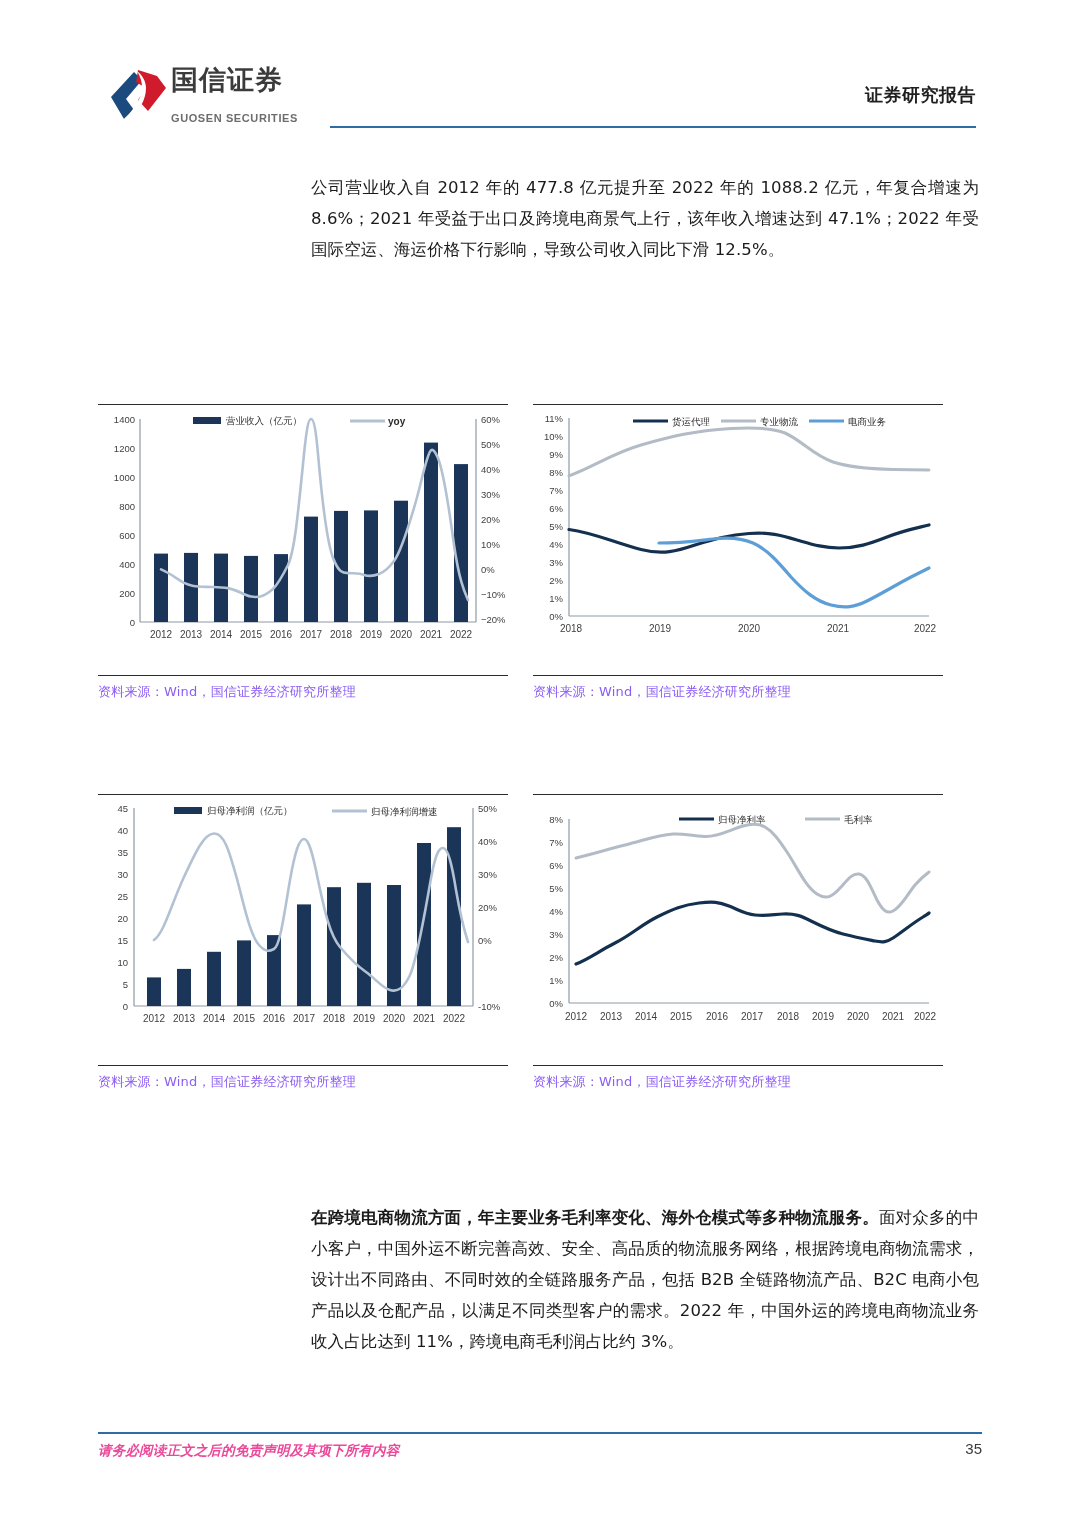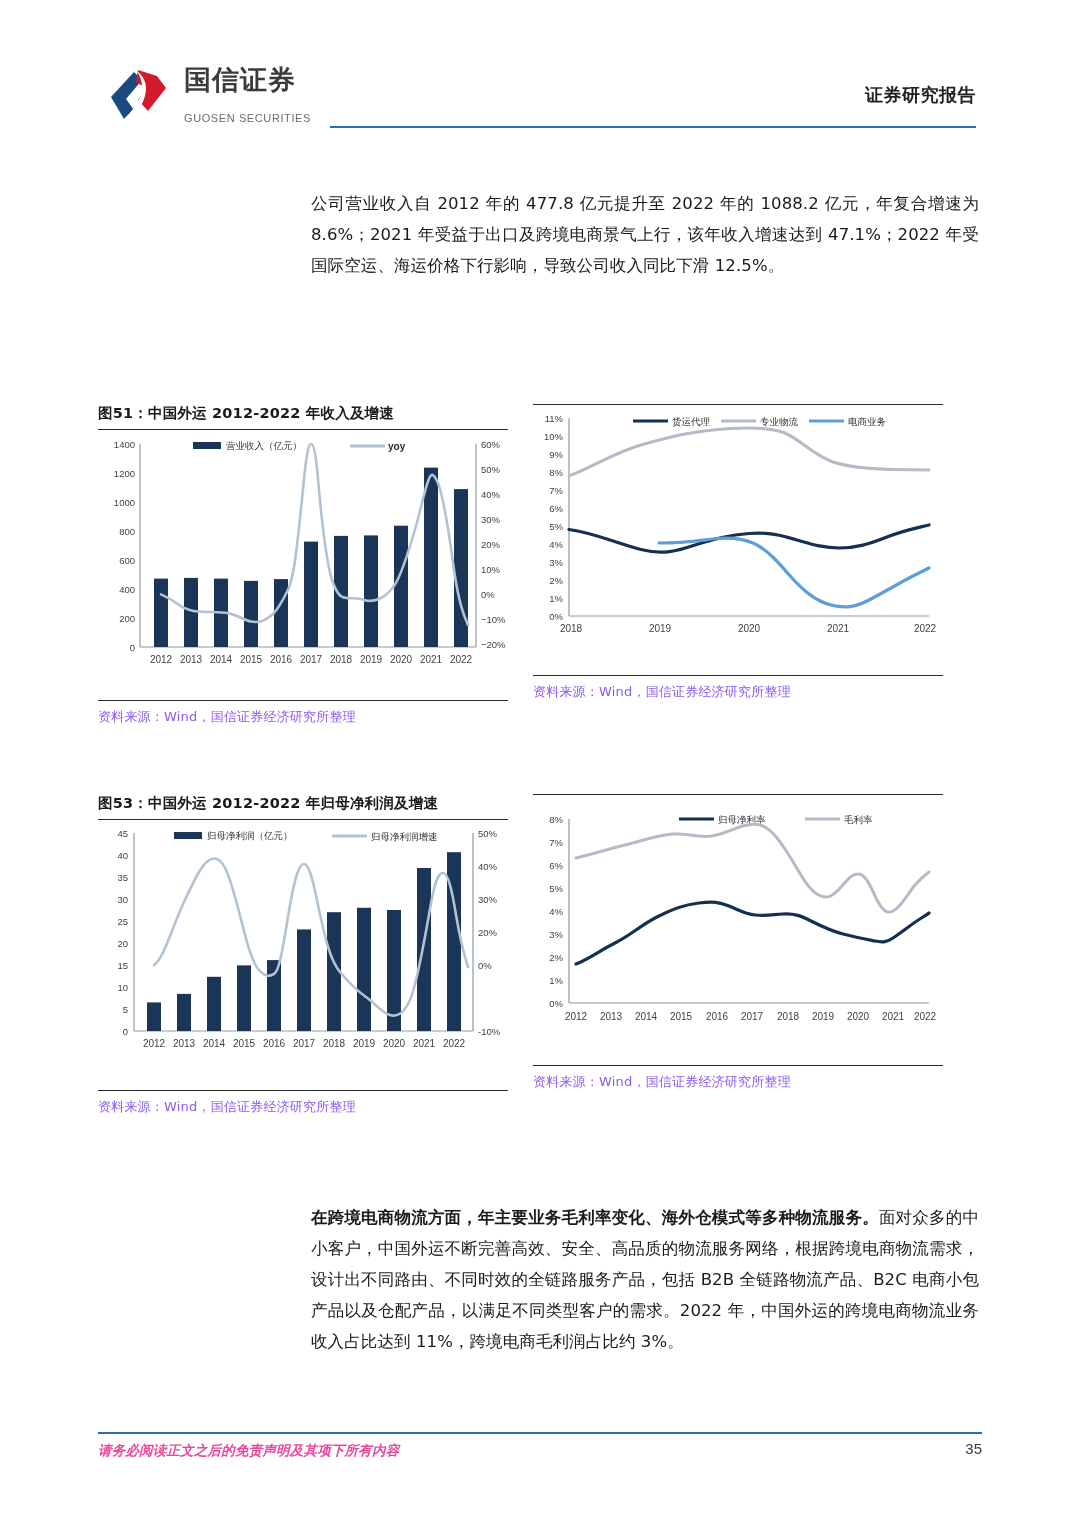--- a/index.html
+++ b/index.html
@@ -28,36 +28,36 @@
     left: 0; top: 0;
     width: 1080px;
     height: 140px;
   }
   .logo-wrap {
     position: absolute;
     left: 108px;
     top: 66px;
     display: flex;
     align-items: center;
-    gap: 14px;
+    gap: 1px;
   }
   .logo-mark { width: 62px; height: 58px; display: block; }
   .logo-text { display: flex; flex-direction: column; justify-content: center; }
   .logo-cn {
     font-family: "DejaVu Sans", sans-serif;
     font-size: 27px;
     font-weight: 700;
     letter-spacing: 1px;
     color: #3b3b3b;
     line-height: 1.05;
   }
   .logo-en {
     font-family: "Liberation Sans", sans-serif;
     font-size: 11px;
-    font-weight: 400;
+    font-weight: 700;
     letter-spacing: 0.6px;
     color: #6d6d6d;
     margin-top: 17px;
   }
   .header-right {
     position: absolute;
     right: 104px;
     top: 83px;
     font-family: Liberation Serif, serif;
     font-size: 18px;
@@ -79,21 +79,21 @@
     position: absolute;
     left: 311px;
     width: 668px;
     font-family: "DejaVu Sans", sans-serif;
     font-size: 16.5px;
     line-height: 31px;
     color: #1a1a1a;
     text-align: justify;
     letter-spacing: 0.1px;
   }
-  .para1 { top: 172px; margin-top: 16px; }
+  .para1 { top: 172px; }
   .para2 { top: 278px; }
   .para3 { top: 1202px; }
   .para3 b { font-weight: 700; }
 
   
   .panel {
     position: absolute;
     width: 410px;
   }
   .panel.left  { left: 98px; }
@@ -201,21 +201,20 @@
       </div>
     </div>
     <div class="header-right">证券研究报告</div>
     <div class="header-rule"></div>
   </div>
 
   <div class="para para1">公司营业收入自 2012 年的 477.8 亿元提升至 2022 年的 1088.2 亿元，年复合增速为 8.6%；2021 年受益于出口及跨境电商景气上行，该年收入增速达到 47.1%；2022 年受国际空运、海运价格下行影响，导致公司收入同比下滑 12.5%。</div>
 
 
   <div class="panel left row1">
-    <div class="panel-title">图51：中国外运 2012-2022 年收入及增速</div>
     <div class="panel-rule-top"></div>
     <div class="panel-body">
       <svg class="chart-svg" width="410" height="268" viewBox="0 0 410 268">
 
         <rect x="95" y="12" width="28" height="7" fill="#1b3558"></rect>
         <text class="lg-lbl" x="128" y="19">营业收入（亿元）</text>
         <line x1="252" y1="16" x2="287" y2="16" stroke="#b3c2d3" stroke-width="3"></line>
         <text class="lg-lbl-en" x="290" y="20">yoy</text>
 
         <g>
@@ -321,21 +320,20 @@
           <text class="ax-lbl-x" x="305" y="227">2021</text>
           <text class="ax-lbl-x" x="392" y="227">2022</text>
         </g>
       </svg>
     </div>
     <div class="panel-rule-bot"></div>
     <div class="panel-source">资料来源：Wind，国信证券经济研究所整理</div>
   </div>
 
   <div class="panel left row2">
-    <div class="panel-title">图53：中国外运 2012-2022 年归母净利润及增速</div>
     <div class="panel-rule-top"></div>
     <div class="panel-body">
       <svg class="chart-svg" width="410" height="268" viewBox="0 0 410 268">
 
         <rect x="76" y="12" width="28" height="7" fill="#1b3558"></rect>
         <text class="lg-lbl" x="109" y="19">归母净利润（亿元）</text>
         <line x1="234" y1="16" x2="269" y2="16" stroke="#b3c2d3" stroke-width="3"></line>
         <text class="lg-lbl" x="273" y="20">归母净利润增速</text>
 
         <g>

